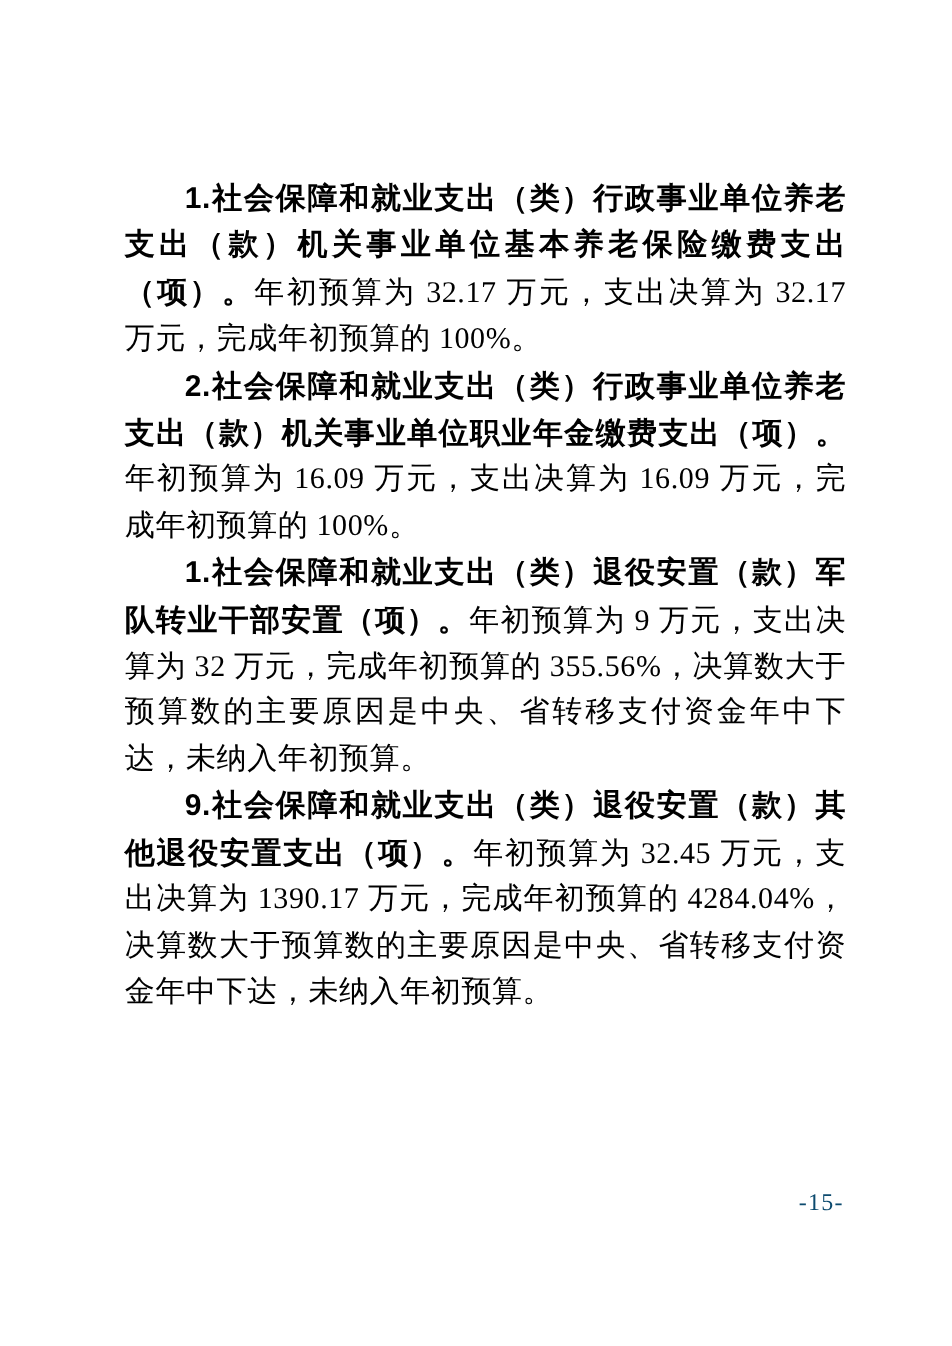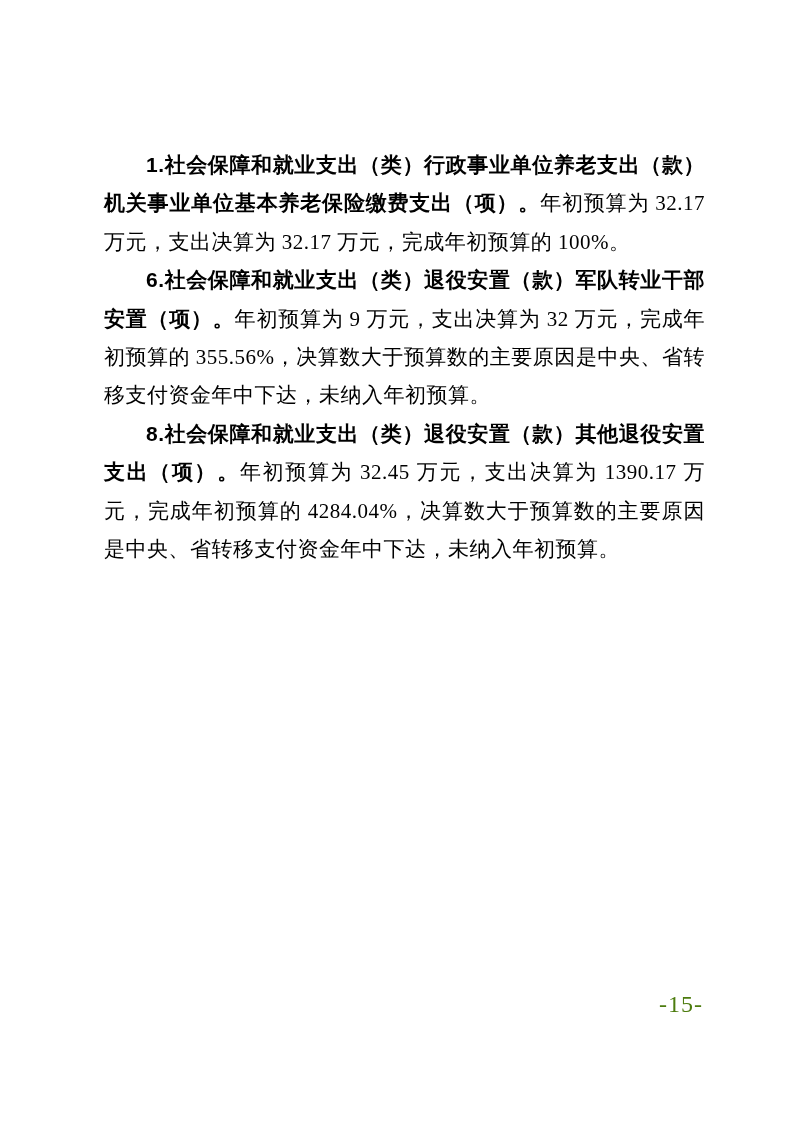--- a/index.html
+++ b/index.html
@@ -18,57 +18,58 @@
   }
   .content {
     position: absolute;
     left: 104px;
     top: 146px;
     width: 601px;
   }
   p.para {
     margin: 0;
     padding: 0;
-    font-size: 21px;
+    font-size: 25px;
     line-height: 38.4px;
     text-align: justify;
     text-align-last: left;
     text-indent: 2em;
     font-family: "Liberation Serif", serif;
     color: #000000;
     letter-spacing: 0.5px;
   }
   .para-heading {
     font-weight: bold;
     font-family: "Liberation Sans", sans-serif;
   }
   .para-body {
     font-weight: normal;
   }
   .page-number {
     position: absolute;
     top: 991px;
     right: 90px;
-    font-size: 24px;
+    font-size: 20px;
     font-family: "Liberation Serif", serif;
-    color: #4d7c0f;
+    color: #0c4a6e;
     letter-spacing: 1px;
   }
 </style>
 </head>
 <body>
 
 <div class="page">
   <div class="content">
 
     <p class="para"><span class="para-heading">1.社会保障和就业支出（类）行政事业单位养老支出（款）机关事业单位基本养老保险缴费支出（项）。</span><span class="para-body">年初预算为 32.17 万元，支出决算为 32.17 万元，完成年初预算的 100%。</span></p>
 
+    <p class="para"><span class="para-heading">2.社会保障和就业支出（类）行政事业单位养老支出（款）机关事业单位职业年金缴费支出（项）。</span><span class="para-body">年初预算为 16.09 万元，支出决算为 16.09 万元，完成年初预算的 100%。</span></p>
 
 
 
-    <p class="para"><span class="para-heading">6.社会保障和就业支出（类）退役安置（款）军队转业干部安置（项）。</span><span class="para-body">年初预算为 9 万元，支出决算为 32 万元，完成年初预算的 355.56%，决算数大于预算数的主要原因是中央、省转移支付资金年中下达，未纳入年初预算。</span></p>
+    <p class="para"><span class="para-heading">1.社会保障和就业支出（类）退役安置（款）军队转业干部安置（项）。</span><span class="para-body">年初预算为 9 万元，支出决算为 32 万元，完成年初预算的 355.56%，决算数大于预算数的主要原因是中央、省转移支付资金年中下达，未纳入年初预算。</span></p>
 
-    <p class="para"><span class="para-heading">8.社会保障和就业支出（类）退役安置（款）其他退役安置支出（项）。</span><span class="para-body">年初预算为 32.45 万元，支出决算为 1390.17 万元，完成年初预算的 4284.04%，决算数大于预算数的主要原因是中央、省转移支付资金年中下达，未纳入年初预算。</span></p>
+    <p class="para"><span class="para-heading">9.社会保障和就业支出（类）退役安置（款）其他退役安置支出（项）。</span><span class="para-body">年初预算为 32.45 万元，支出决算为 1390.17 万元，完成年初预算的 4284.04%，决算数大于预算数的主要原因是中央、省转移支付资金年中下达，未纳入年初预算。</span></p>
 
   </div>
 
   <div class="page-number">-15-</div>
 </div>
 
 </body></html>

